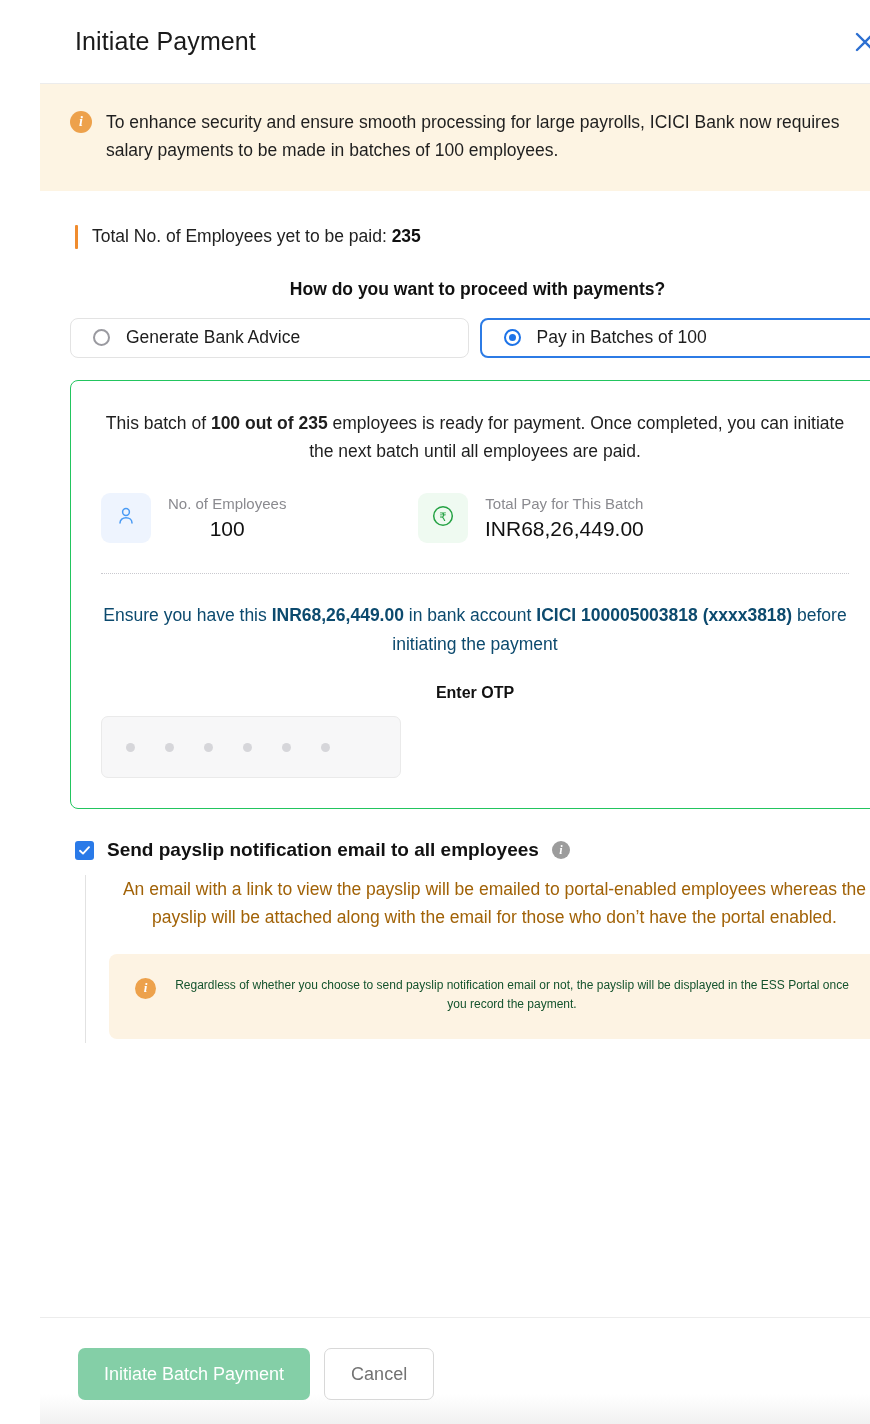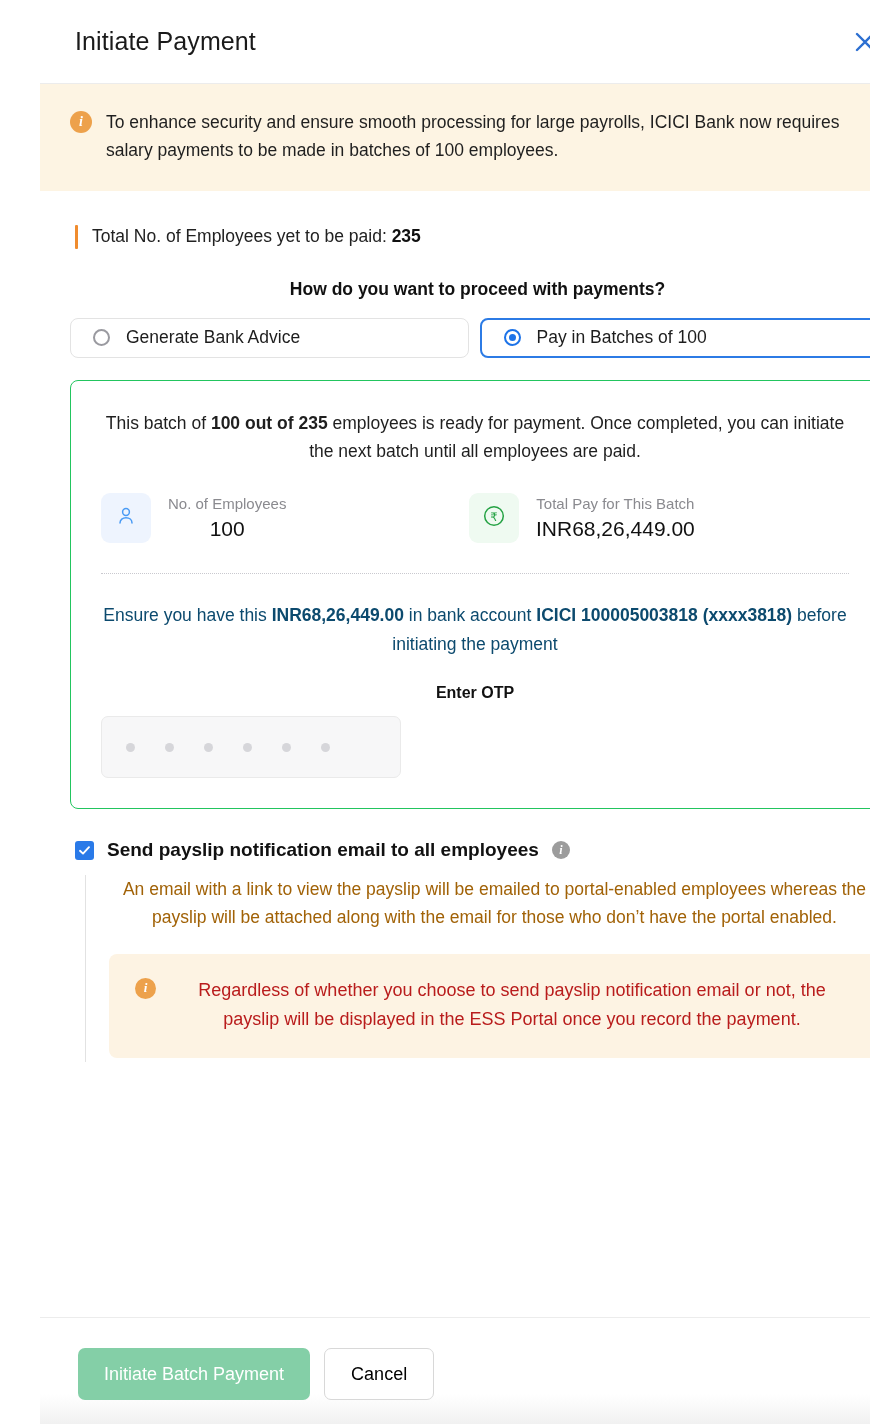--- a/index.html
+++ b/index.html
@@ -173,21 +173,21 @@
 
   .stats {
     display: flex;
     margin-top: 28px;
   }
   .stat {
     display: flex;
     align-items: center;
     gap: 17px;
   }
-  .stat.employees { width: 368px; }
+  .stat.employees { width: 317px; }
   .tile {
     width: 50px; height: 50px;
     border-radius: 9px;
     display: flex; align-items: center; justify-content: center;
     flex: 0 0 50px;
   }
   .tile.blue { background: #eef4fe; }
   .tile.green { background: #effaf1; }
   .stat-label {
     font-size: 15px;
@@ -293,23 +293,23 @@
     margin-top: 22px;
     background: #fdf3e3;
     border-radius: 8px;
     padding: 22px 26px 24px 26px;
     display: flex;
     align-items: flex-start;
     gap: 14px;
   }
   .inner-banner .info-circle { margin-top: 2px; width:21px; height:21px; font-size:13px;}
   .inner-banner-text {
-    font-size: 18px;
+    font-size: 12px;
     line-height: 1.62;
-    color: #b91c1c;
+    color: #14532d;
   }
 
   
   .footer {
     flex: 0 0 auto;
     border-top: 1px solid #ececec;
     padding: 30px 30px 24px 38px;
     display: flex;
     align-items: center;
     gap: 14px;
@@ -323,21 +323,21 @@
     border: none;
     font-family: "Liberation Sans", sans-serif;
   }
   .btn-primary {
     background: #84cfa7;
     color: #ffffff;
     padding: 0 26px;
   }
   .btn-secondary {
     background: #ffffff;
-    color: #000000;
+    color: #737373;
     border: 1px solid #d8d8d8;
     padding: 0 26px;
   }
 </style>
 </head>
 <body>
 
 <div class="modal">
 
   <div class="header">

